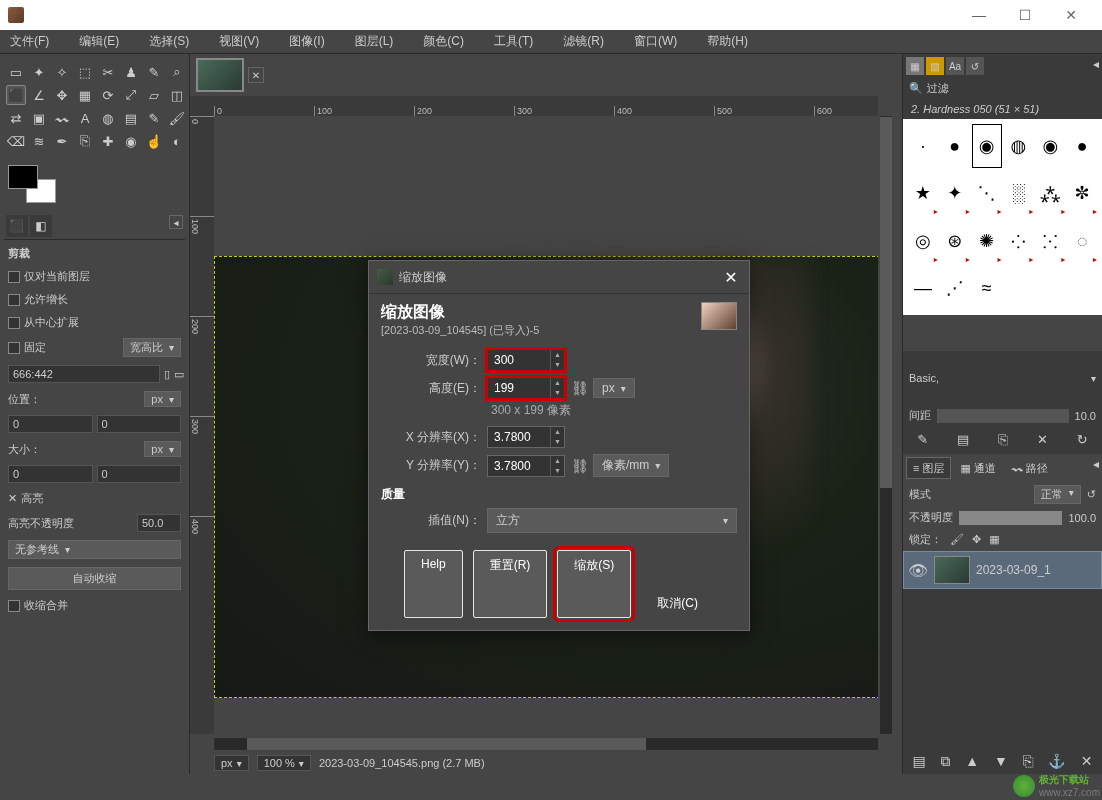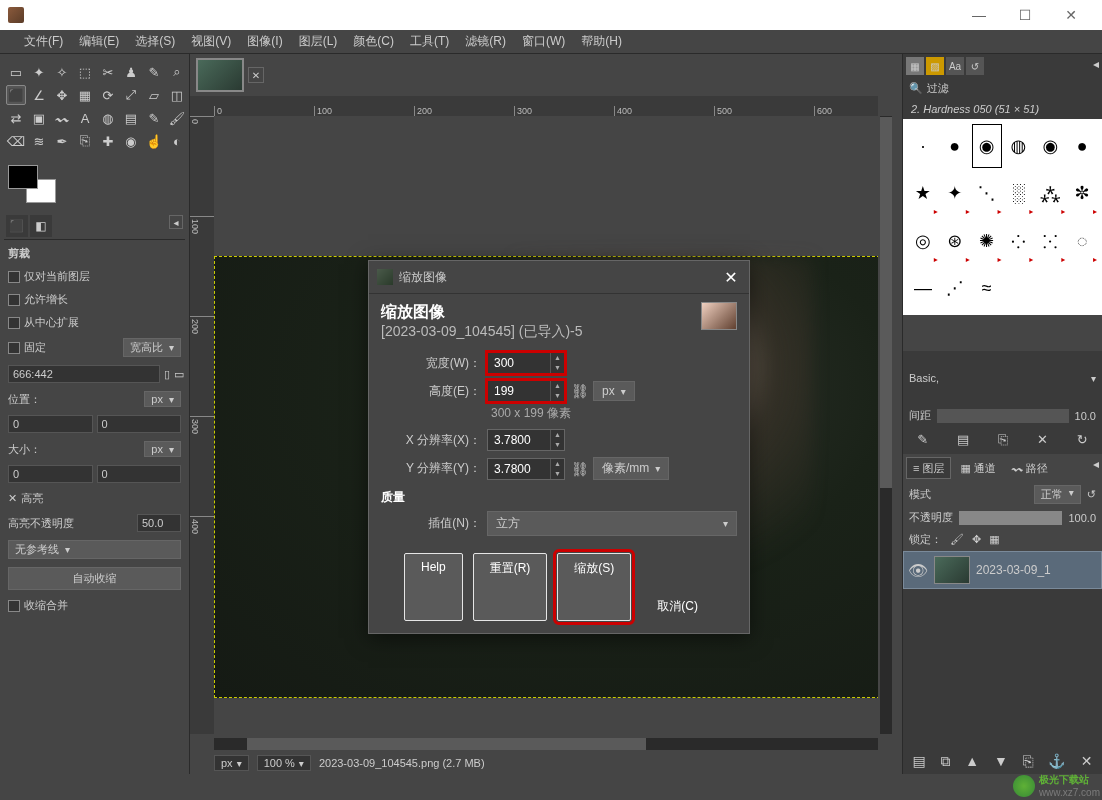--- a/index.html
+++ b/index.html
@@ -1,21 +1,21 @@
 <!DOCTYPE html>
 <html><head>
 <meta charset="utf-8">
 <style>
 * { margin: 0; padding: 0; box-sizing: border-box; font-family: "Segoe UI", Tahoma, sans-serif; }
 body { width: 1102px; height: 800px; background: #454545; color: #ccc; font-size: 12px; overflow: hidden; position: relative; }
 .titlebar { height: 30px; background: #fff; display: flex; align-items: center; padding: 0 8px; color: #888; font-size: 12px; }
 .titlebar .icon-app { width: 16px; height: 16px; background: linear-gradient(135deg,#8b5a3c,#5a3c28); border-radius: 2px; margin-right: 6px; }
 .titlebar .winbtns { margin-left: auto; display: flex; gap: 0; }
 .titlebar .winbtn { width: 46px; height: 30px; display: flex; align-items: center; justify-content: center; color: #666; font-size: 14px; }
-.menubar { height: 24px; background: #454545; display: flex; align-items: center; padding: 0 20px; gap: 8px; border-bottom: 1px solid #2a2a2a; }
+.menubar { height: 24px; background: #454545; display: flex; align-items: center; padding: 0 6px; gap: 22px; border-bottom: 1px solid #2a2a2a; }
 .menubar span { color: #ccc; font-size: 12px; padding: 2px 4px; }
 .main { display: flex; height: 720px; }
 .left { width: 190px; background: #454545; padding: 4px; display: flex; flex-direction: column; gap: 4px; border-right: 1px solid #2a2a2a; }
 .toolbox { display: grid; grid-template-columns: repeat(8, 20px); gap: 3px; padding: 4px 2px; }
 .toolbox .tool { width: 20px; height: 20px; background: #454545; display: flex; align-items: center; justify-content: center; font-size: 13px; color: #ccc; }
 .toolbox .tool.active { border: 1px solid #888; background: #555; border-radius: 2px; }
 .colors { display: flex; align-items: flex-end; gap: 4px; margin: 6px 4px; }
 .colorbox { position: relative; width: 48px; height: 38px; }
 .colorbox .fg { width: 30px; height: 24px; background: #000; border: 1px solid #999; position: absolute; top: 0; left: 0; z-index: 2; }
 .colorbox .bg { width: 30px; height: 24px; background: #fff; border: 1px solid #999; position: absolute; bottom: 0; right: 0; }
@@ -76,21 +76,21 @@
 .layer-item .lthumb { width: 36px; height: 28px; background: linear-gradient(135deg,#4a6a5a,#2a3a32); border: 1px solid #888; }
 .layer-bottom { display: flex; gap: 8px; padding: 4px 6px; font-size: 14px; background: #3a3a3a; justify-content: space-around; }
 .watermark { position: absolute; right: 2px; bottom: 2px; font-size: 10px; display: flex; align-items: center; gap: 4px; opacity: 0.8; }
 .watermark .wm-icon { width: 22px; height: 22px; border-radius: 50%; background: radial-gradient(circle,#6c3,#393); }
 .dialog { position: absolute; left: 368px; top: 260px; width: 382px; background: #454545; border: 1px solid #666; box-shadow: 0 4px 20px rgba(0,0,0,.5); }
 .dialog .dlg-title { display: flex; align-items: center; padding: 6px 8px; border-bottom: 1px solid #333; font-size: 12px; }
 .dialog .dlg-title .dicon { width: 16px; height: 16px; background: linear-gradient(135deg,#4a5a4a,#2a3a2a); margin-right: 6px; }
 .dialog .dlg-title .dclose { margin-left: auto; width: 20px; height: 20px; display: flex; align-items: center; justify-content: center; font-size: 16px; color: #fff; }
 .dialog .dlg-head { display: flex; padding: 8px 12px; gap: 8px; }
 .dialog .dlg-head .headtext .big { font-size: 16px; font-weight: bold; color: #fff; }
-.dialog .dlg-head .headtext .small { font-size: 14px; color: #bbb; }
+.dialog .dlg-head .headtext .small { font-size: 11px; color: #bbb; }
 .dialog .dlg-head .headthumb { margin-left: auto; width: 36px; height: 28px; background: linear-gradient(135deg,#f0d0c0,#604030); border: 1px solid #888; }
 .dialog .section-lbl { padding: 6px 12px 2px; font-size: 12px; font-weight: bold; color: #fff; }
 .dialog .field-row { display: flex; align-items: center; padding: 3px 12px; gap: 6px; font-size: 12px; }
 .dialog .field-row .flabel { width: 100px; text-align: right; color: #ccc; }
 .dialog .spinner { display: flex; border: 1px solid #666; background: #333; height: 22px; width: 78px; }
 .dialog .spinner.highlighted { outline: 3px solid #c00; outline-offset: -1px; }
 .dialog .spinner input { flex: 1; background: #333; border: none; color: #fff; padding: 0 6px; font-size: 12px; width: 58px; }
 .dialog .spinner .spins { width: 14px; display: flex; flex-direction: column; border-left: 1px solid #555; }
 .dialog .spinner .spins span { flex: 1; font-size: 7px; text-align: center; line-height: 10px; color: #aaa; }
 .dialog .chain { width: 16px; font-size: 14px; text-align: center; color: #ccc; }

